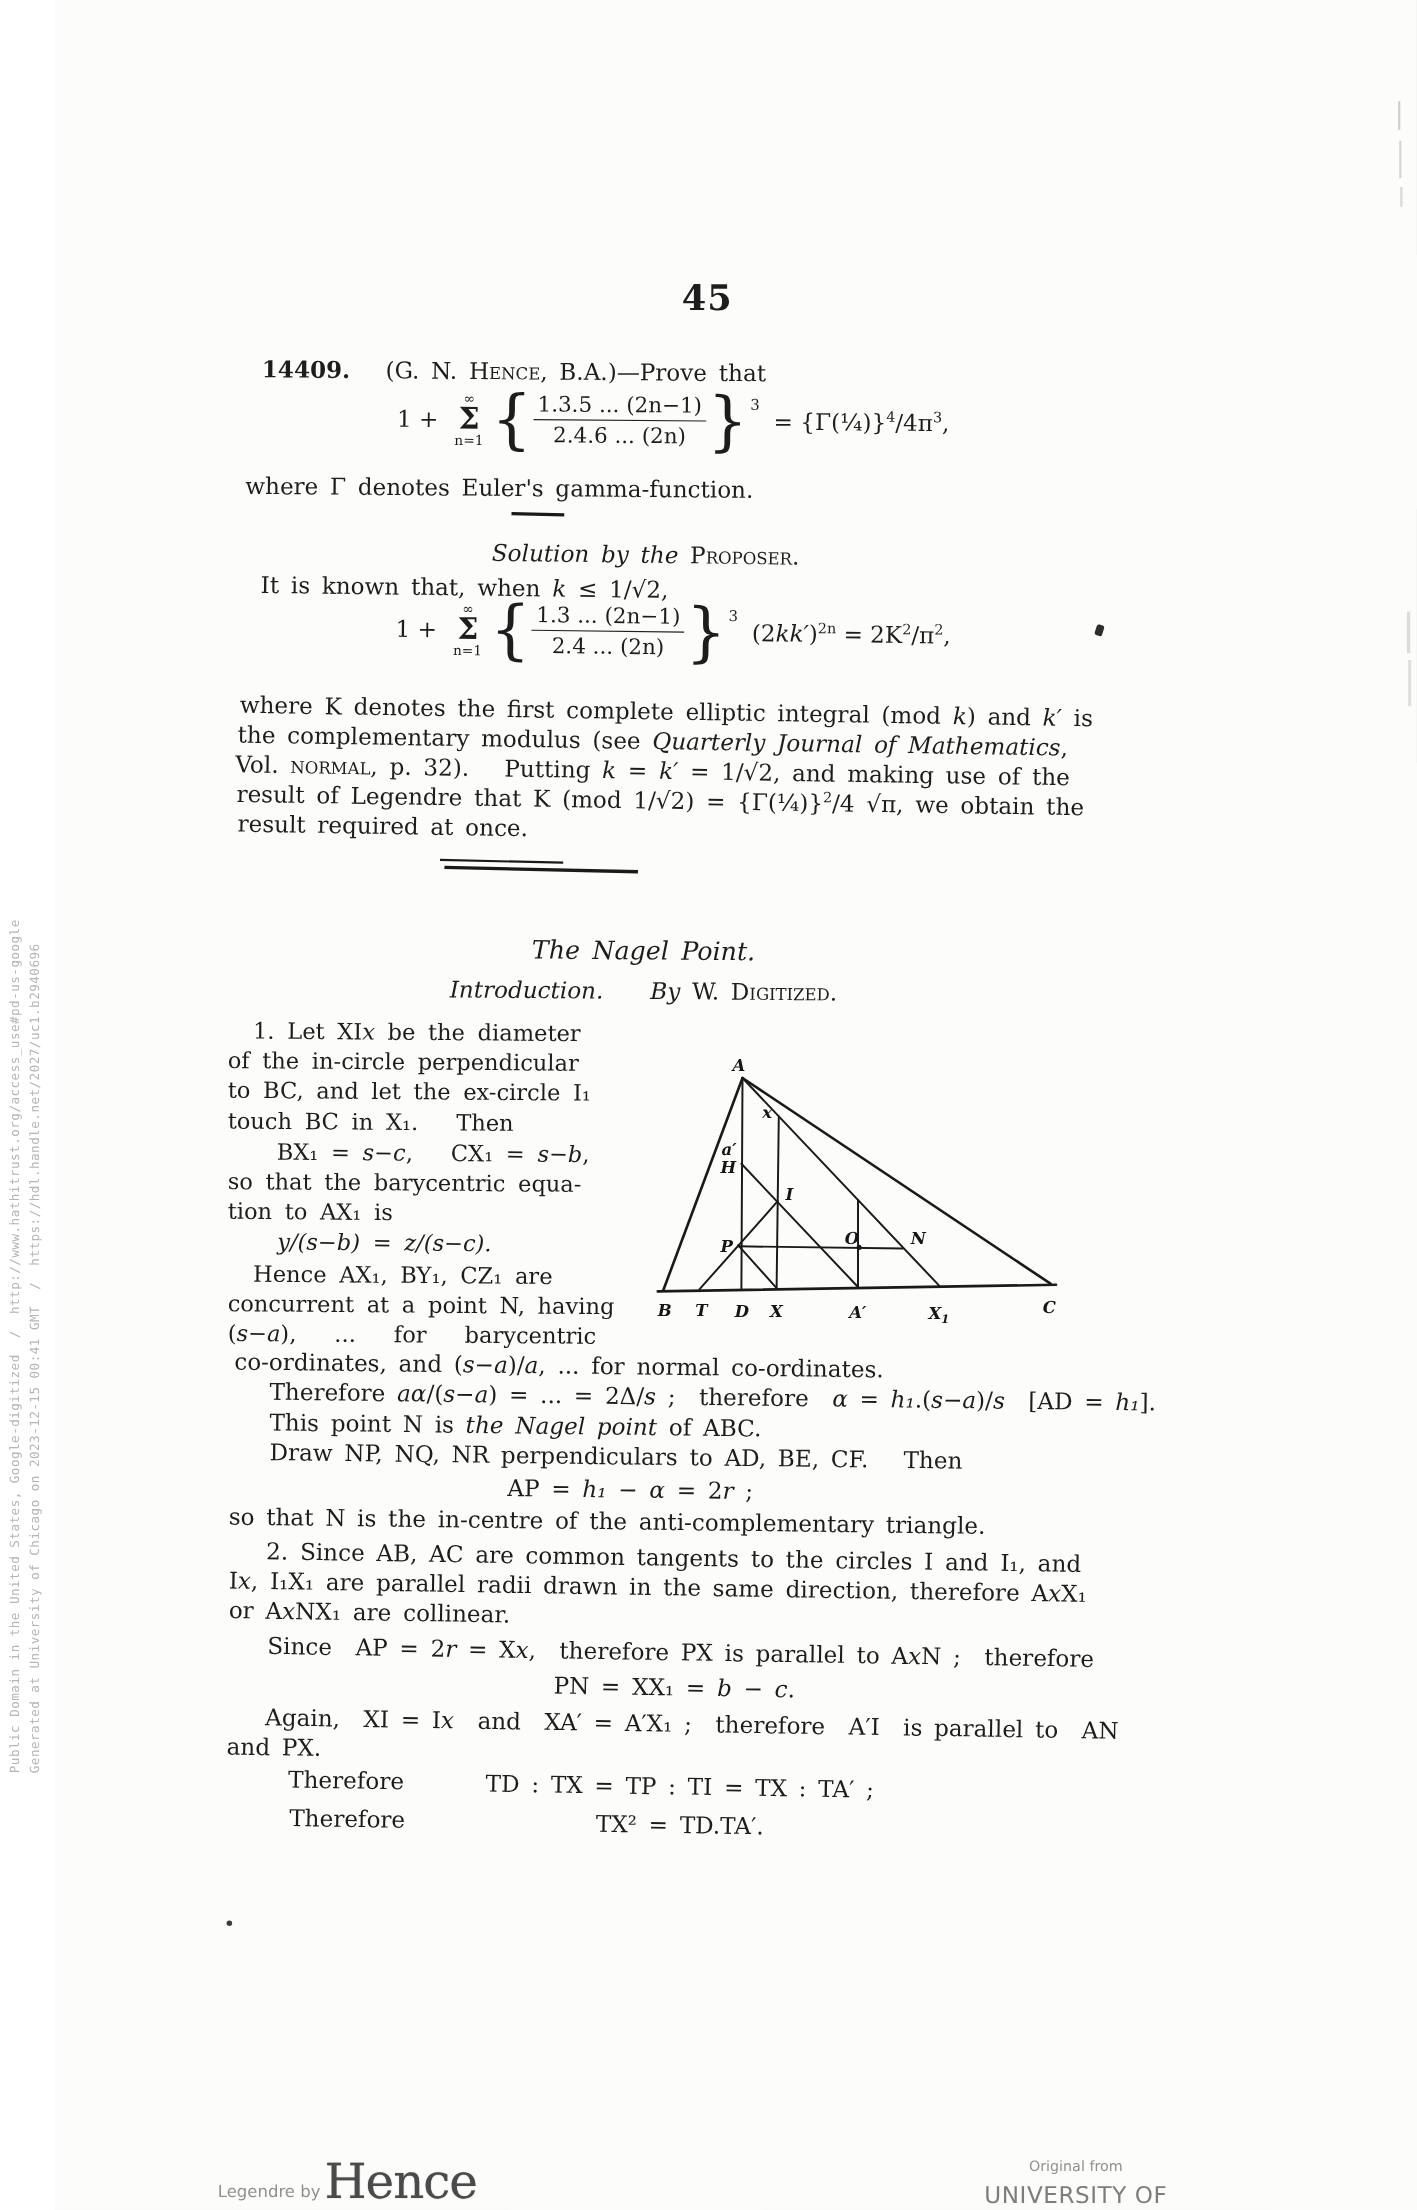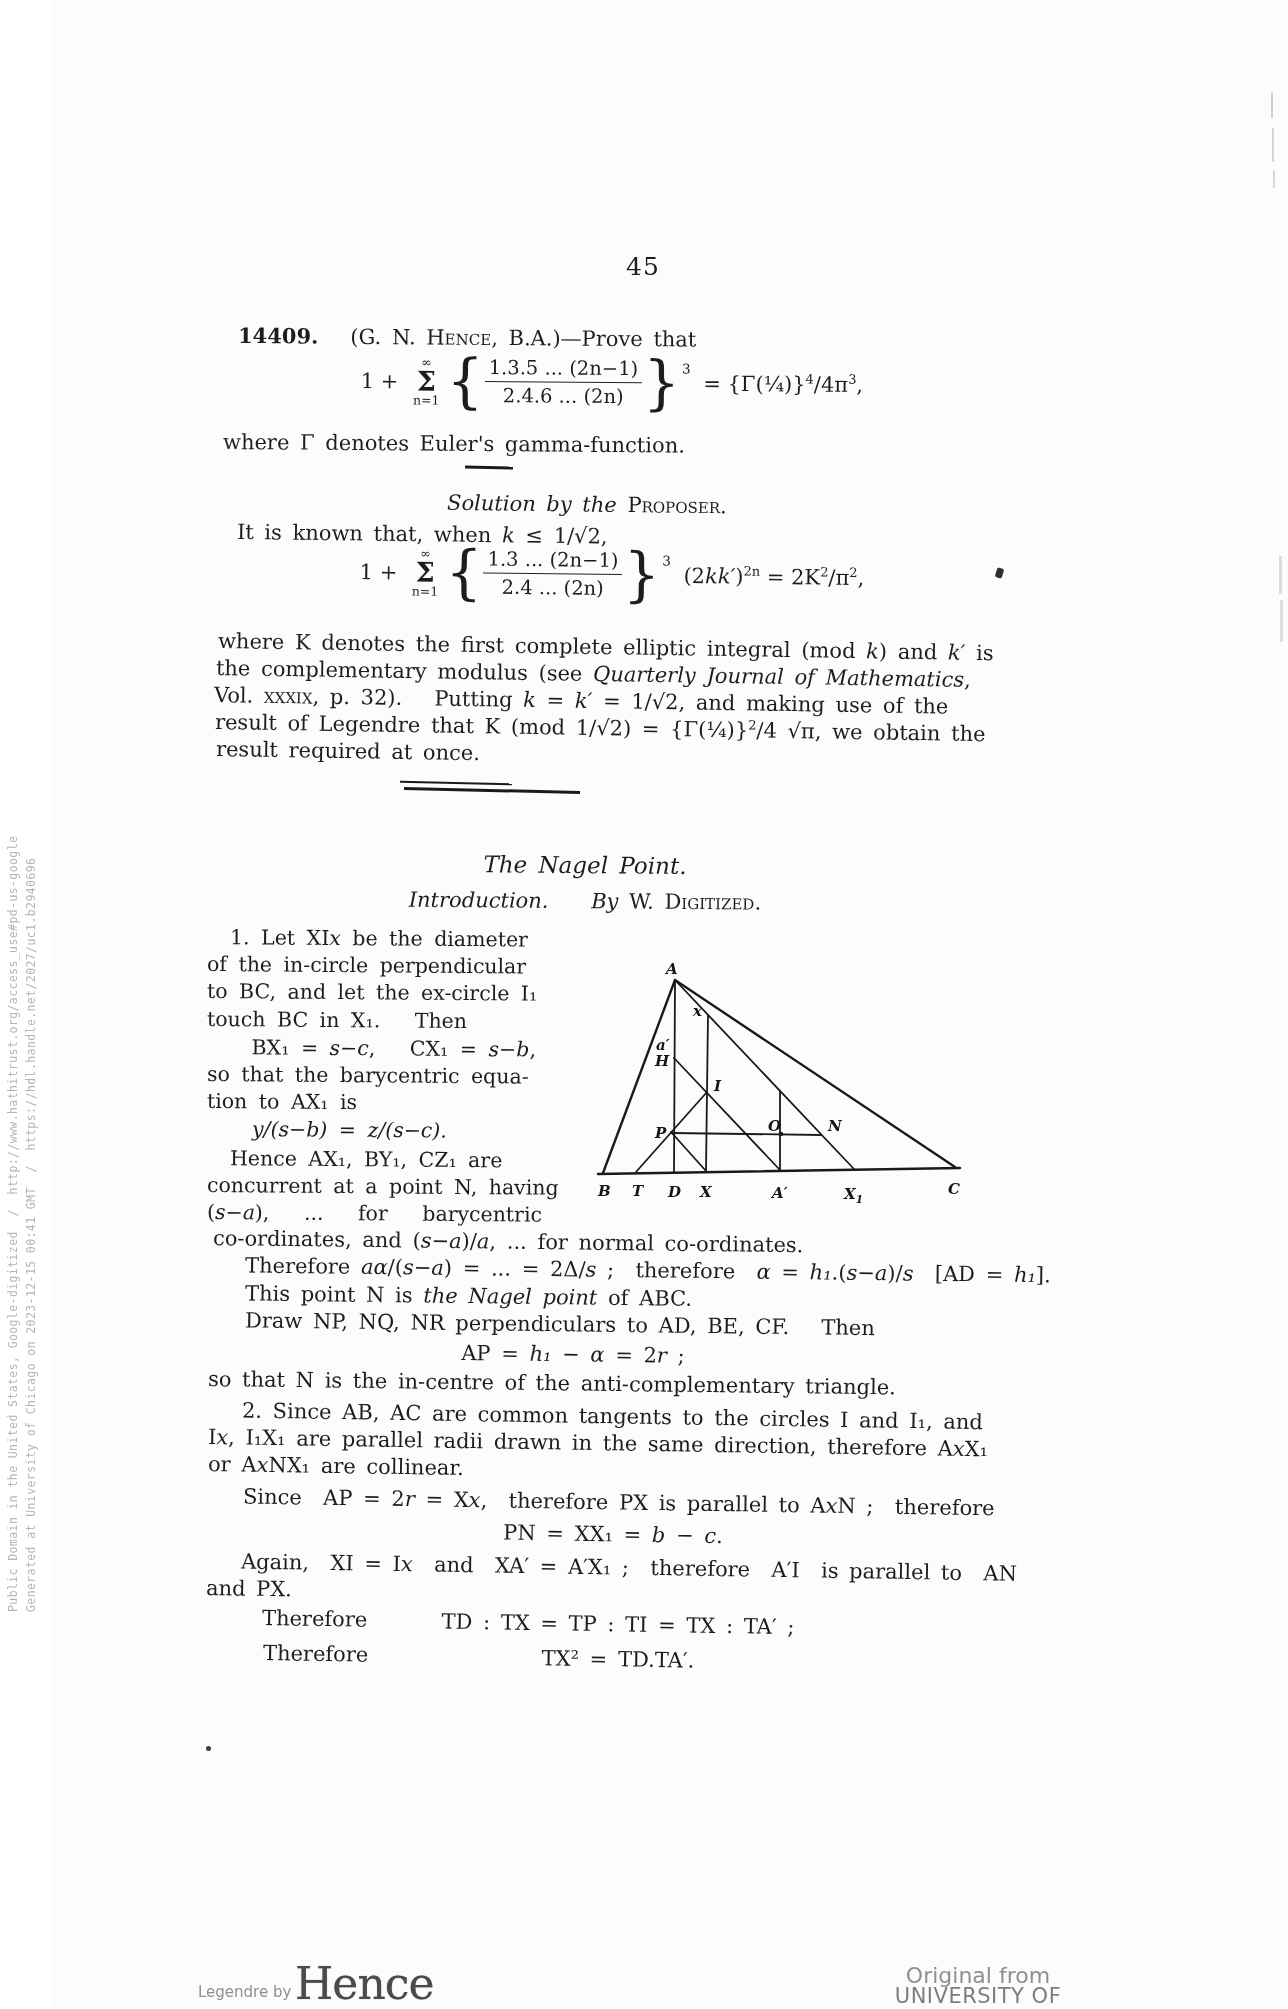--- a/index.html
+++ b/index.html
@@ -4,21 +4,21 @@
 <style>
   html,body{margin:0;padding:0;background:#e9e9e9;}
   .page{position:relative;width:1288px;height:2009px;background:#fcfcfb;overflow:hidden;
         font-family:"DejaVu Serif","Liberation Serif",serif;color:#1d1d1d;}
   .left-strip{position:absolute;left:0;top:0;width:50px;height:100%;background:#ffffff;}
   .line{position:absolute;white-space:pre;font-size:21px;line-height:1.15;word-spacing:4px;transform-origin:0 50%;} .t4{transform:rotate(0.45deg);} .t7{transform:rotate(0.7deg);}
   .t9{transform:rotate(0.9deg);}
   .seg-i{font-style:italic;} .seg-b{font-weight:bold;} .seg-sc{font-variant:small-caps;}
   .seg-sup{vertical-align:super;font-size:0.62em;}
   .center{text-align:center;}
-  .pagenum{position:absolute;left:563px;top:252px;width:160px;text-align:center;font-size:25px;font-weight:normal;letter-spacing:1px;}
+  .pagenum{position:absolute;left:563px;top:252px;width:160px;text-align:center;font-size:32px;font-weight:bold;letter-spacing:1px;}
   .formula{position:absolute;left:212px;width:800px;display:flex;align-items:center;justify-content:center;
            font-size:21px;transform-origin:50% 50%;}
   .f-txt{white-space:pre;}
   .bigsum{display:inline-flex;flex-direction:column;align-items:center;font-size:12.5px;line-height:1;margin:0 6px 0 8px;}
   .bigsum .sym{font-size:27px;line-height:.95;font-weight:bold;}
   .frac{display:inline-flex;flex-direction:column;align-items:center;font-size:19.5px;line-height:1.3;}
   .frac .num{border-bottom:1.7px solid #222;padding:0 4px 1px;}
   .frac .den{padding-top:1px;}
   .brace{font-size:58px;font-weight:400;line-height:.85;margin:0 1px;transform:scaleY(1.02);}
   .brace-exp{font-size:13.5px;align-self:flex-start;margin:4px 6px 0 1px;}
@@ -79,21 +79,21 @@
       <span class="num">1.3 ... (2n−1)</span>
       <span class="den">2.4 ... (2n)</span>
     </span>
     <span class="brace">}</span>
     <span class="brace-exp">3</span>
     <span class="f-txt"><span> (2</span><span class="seg-i">kk′</span><span>)</span><span class="seg-sup">2n</span><span> = 2K</span><span class="seg-sup">2</span><span>/π</span><span class="seg-sup">2</span><span>,</span></span>
   </div>
 
   <div class="line t9" style="top:629px;left:218px"><span>where K denotes the first complete elliptic integral (mod </span><span class="seg-i">k</span><span>) and </span><span class="seg-i">k′</span><span> is</span></div>
   <div class="line t9" style="top:656px;left:216px"><span>the complementary modulus (see </span><span class="seg-i">Quarterly Journal of Mathematics</span><span>,</span></div>
-  <div class="line t9" style="top:683px;left:214px"><span>Vol. </span><span class="seg-sc">xxxix</span><span>, p. 32).   Putting </span><span class="seg-i">k</span><span> = </span><span class="seg-i">k′</span><span> = 1/√2, and making use of the</span></div>
+  <div class="line t9" style="top:683px;left:214px"><span>Vol. </span><span class="seg-sc">normal</span><span>, p. 32).   Putting </span><span class="seg-i">k</span><span> = </span><span class="seg-i">k′</span><span> = 1/√2, and making use of the</span></div>
   <div class="line t9" style="top:710px;left:215px"><span>result of Legendre that K (mod 1/√2) = {Γ(¼)}</span><span class="seg-sup">2</span><span>/4 √π, we obtain the</span></div>
   <div class="line t9" style="top:737px;left:216px"><span>result required at once.</span></div>
 
   <div class="rule" style="left:400px;top:782px;width:112px;height:2.2px;transform:rotate(1.3deg)"></div>
   <div class="rule" style="left:404px;top:789px;width:176px;height:2.6px;transform:rotate(1.3deg)"></div>
 
   <div class="line t4 center" style="top:849px;left:185px;width:800px;font-size:23px"><span class="seg-i">The Nagel Point.</span></div>
   <div class="line t4 center" style="top:886px;left:185px;width:800px"><span class="seg-i">Introduction.</span><span>    </span><span class="seg-i">By</span><span> W. </span><span class="seg-sc">Digitized</span><span>.</span></div>
 
   <div class="line t4 col-line" style="top:926px;left:207px"><span>  1. Let XI</span><span class="seg-i">x</span><span> be the diameter</span></div>
@@ -169,15 +169,15 @@
   <div class="speck" style="left:1272px;top:128px;width:2px;height:34px;background:#d4d4d4"></div>
   <div class="speck" style="left:1273px;top:170px;width:2px;height:18px;background:#d8d8d8"></div>
   <div class="speck" style="left:1279px;top:556px;width:2.5px;height:38px;background:#dcdcdc"></div>
   <div class="speck" style="left:1280px;top:600px;width:2.5px;height:42px;background:#e0e0e0"></div>
 
   <div class="vtext" style="left:24px;top:1612px">Generated at University of Chicago on 2023-12-15 00:41 GMT  /  https://hdl.handle.net/2027/uc1.b2940696</div>
   <div class="vtext" style="left:6px;top:1612px">Public Domain in the United States, Google-digitized  /  http://www.hathitrust.org/access_use#pd-us-google</div>
 
   <div class="footer-sans" style="left:198px;top:1983px;font-size:15px;color:#8f8f8f">Legendre by</div>
   <div class="glogo" style="left:295px;top:1958px">Hence</div>
-  <div class="footer-sans" style="left:833px;top:1963px;width:290px;text-align:center;font-size:22px;color:#8f8f8f">Original from</div>
+  <div class="footer-sans" style="left:833px;top:1963px;width:290px;text-align:center;font-size:13px;color:#8f8f8f">Original from</div>
   <div class="footer-sans" style="left:833px;top:1984px;width:290px;text-align:center;font-size:21px;color:#7d7d7d;letter-spacing:.5px">UNIVERSITY OF CALIFORNIA</div>
 </div>
 
 </body></html>

